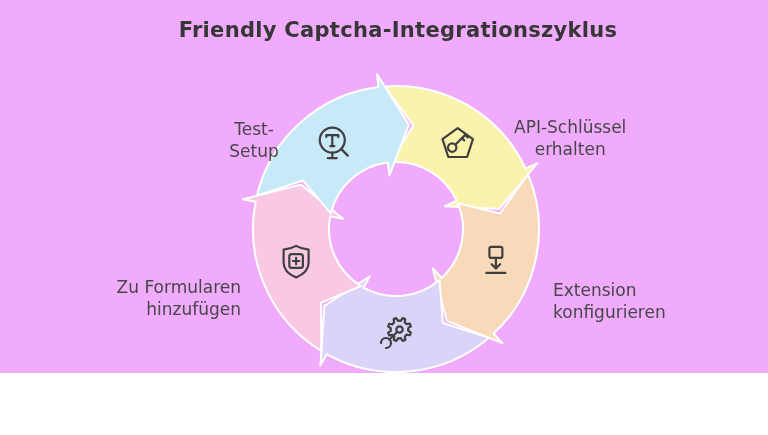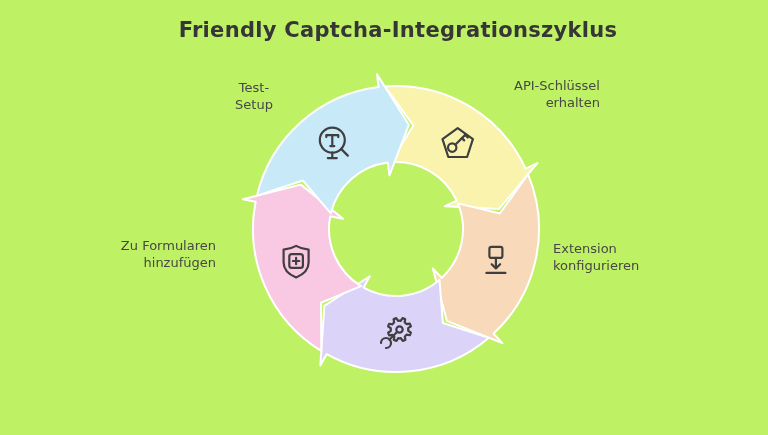--- a/index.html
+++ b/index.html
@@ -1,36 +1,37 @@
 <!DOCTYPE html>
 <html><head>
 <meta charset="utf-8">
 <style>
   html,body{margin:0;padding:0;background:#fff;}
   #stage{
-    position:relative;width:768px;height:435px;overflow:hidden;
-    background:#bef264;font-family:"DejaVu Sans","Liberation Sans",sans-serif;
+    position:relative;width:768px;height:373px;overflow:hidden;
+    background:#f0abfc;font-family:"DejaVu Sans","Liberation Sans",sans-serif;
   }
   .title{
     position:absolute;top:18px;left:398px;transform:translateX(-50%);
     font-size:21px;font-weight:bold;color:#363636;letter-spacing:.3px;white-space:nowrap;
   }
   #wheel{position:absolute;top:0;left:0;}
   #wheel .seg{stroke:#ffffff;stroke-width:2;stroke-linejoin:round;}
   #wheel symbol *, #wheel .gearpath{
     fill:none;stroke:#3f3f3f;stroke-width:2.2;stroke-linecap:round;stroke-linejoin:round;
   }
   .step-label{
-    position:absolute;font-size:13px;line-height:1.3;color:#474747;
+    position:absolute;font-size:17px;line-height:1.3;color:#474747;
     white-space:pre-line;
+    margin-top:38px;
   }
-  .lbl-api{left:514px;top:78px;text-align:right;}
+  .lbl-api{left:514px;top:78px;text-align:center;}
   .lbl-ext{left:553px;top:241px;text-align:left;}
   .lbl-plugin{left:403px;top:384px;transform:translateX(-50%);text-align:center;}
-  .lbl-forms{right:552px;top:238px;text-align:right;}
+  .lbl-forms{right:527px;top:238px;text-align:right;}
   .lbl-test{left:254px;top:80px;transform:translateX(-50%);text-align:center;}
 </style>
 </head>
 <body>
 
 <div id="stage">
 
   <div class="title">Friendly Captcha-Integrationszyklus</div>
 
   <svg id="wheel" width="768" height="435" viewBox="0 0 768 435">

